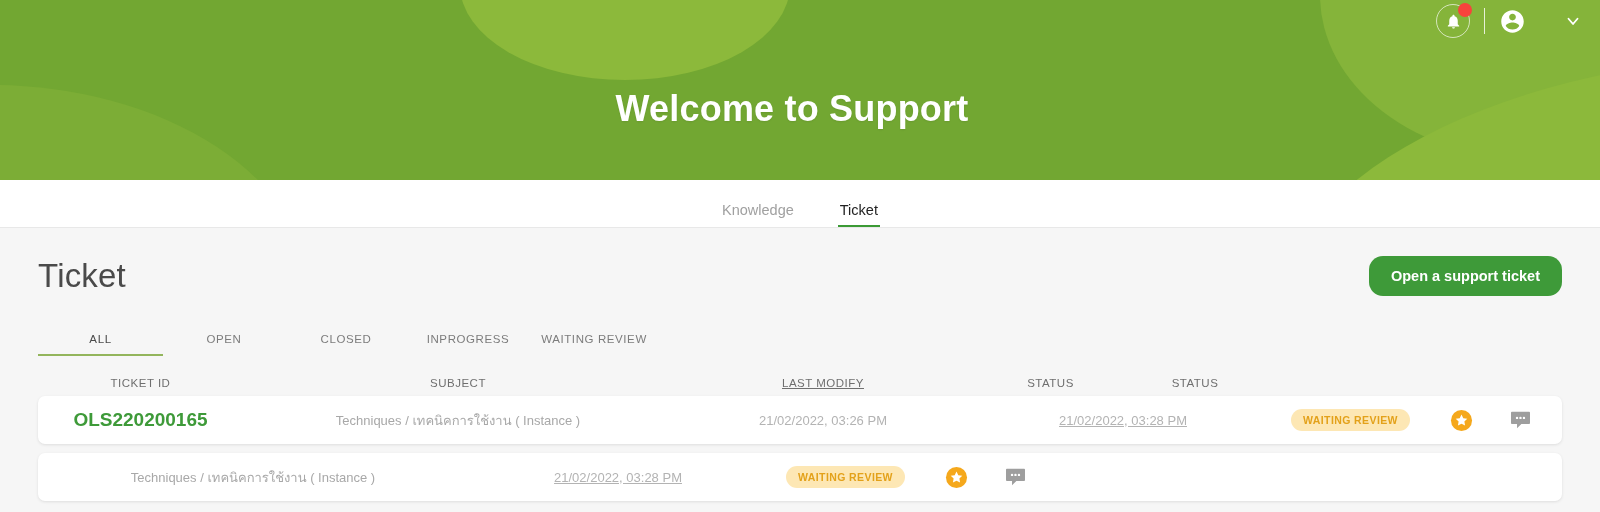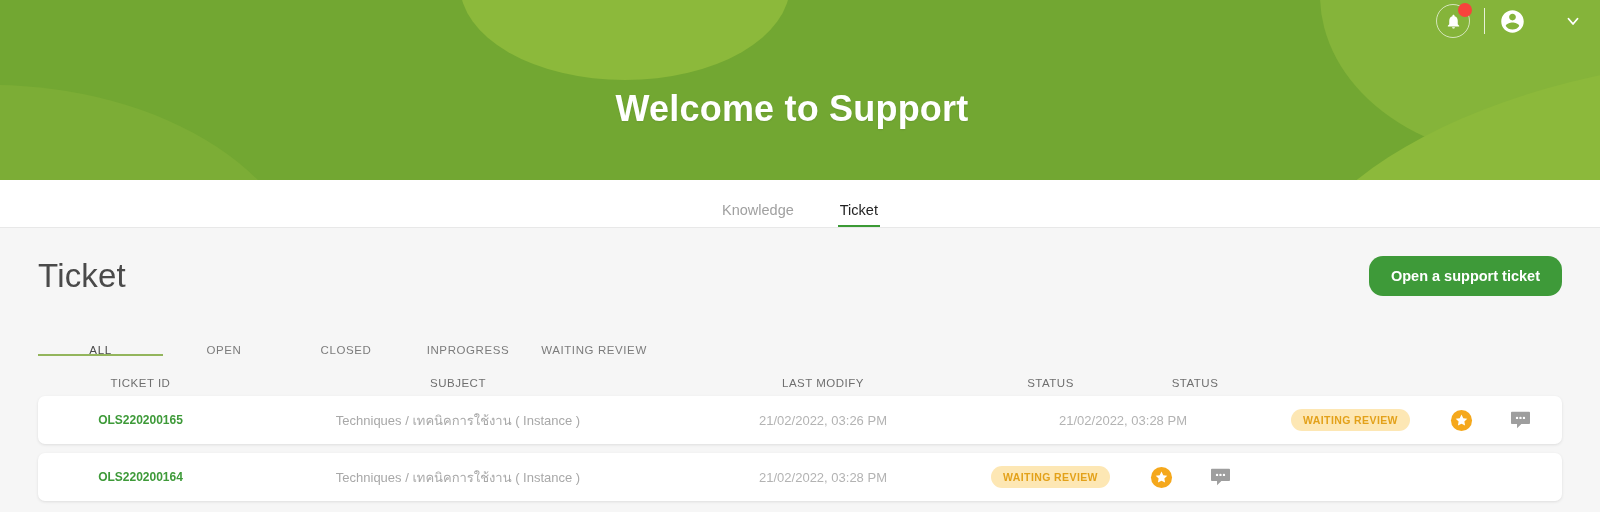--- a/index.html
+++ b/index.html
@@ -164,21 +164,21 @@
     display: flex;
     align-items: flex-end;
     margin-top: 26px;
     height: 34px;
   }
   .filter-tab {
     font-size: 11.5px;
     color: #7c7c7c;
     letter-spacing: 0.6px;
     text-align: center;
-    padding-bottom: 0;
+    padding-bottom: 11px;
     cursor: pointer;
     position: relative;
   }
   .filter-tab.active { color: #4a4a4a; }
   .filter-tab.active::after {
     content: "";
     position: absolute;
     left: 0; right: 0; bottom: 0;
     height: 2px;
     background: #93b55c;
@@ -198,21 +198,21 @@
   }
   .tbl-head div {
     font-size: 11.5px;
     color: #6f6f6f;
     letter-spacing: 0.5px;
     text-align: center;
   }
   .col-id      { width: 205px; }
   .col-subject { width: 430px; }
   .col-created { width: 300px; }
-  .col-modify  { width: 300px; }
+  .col-modify  { width: 300px; text-decoration: underline; }
   .col-status  { width: 155px; }
   .col-action  { width: 134px; }
 
   .ticket-row {
     display: flex;
     align-items: center;
     height: 48px;
     background: #ffffff;
     border-radius: 7px;
     box-shadow: 0 1px 3px rgba(0,0,0,0.10);
@@ -220,21 +220,21 @@
   }
   .ticket-row > div {
     text-align: center;
     display: flex;
     align-items: center;
     justify-content: center;
     height: 100%;
   }
   .cell-id {
     color: #3e9a39;
-    font-size: 12px;
+    font-size: 19px;
     font-weight: bold;
     cursor: pointer;
   }
   .cell-subject {
     color: #a8a8a8;
     font-size: 13px;
   }
   .cell-date {
     color: #b3b3b3;
     font-size: 13px;
@@ -346,21 +346,20 @@
           <path d="M2 1h20a1 1 0 0 1 1 1v12a1 1 0 0 1-1 1h-9l-5 5v-5H2a1 1 0 0 1-1-1V2a1 1 0 0 1 1-1z" fill="#9e9e9e"></path>
           <circle cx="8" cy="8" r="1.4" fill="#ffffff"></circle>
           <circle cx="12" cy="8" r="1.4" fill="#ffffff"></circle>
           <circle cx="16" cy="8" r="1.4" fill="#ffffff"></circle>
         </svg>
       </span>
     </div>
   </div>
 
   <div class="ticket-row">
-    <div class="col-id cell-id">OLS220200164</div>
     <div class="col-subject cell-subject">Techniques / เทคนิคการใช้งาน ( Instance )</div>
     <div class="col-modify cell-date">21/02/2022, 03:28 PM</div>
     <div class="col-status">
       <span class="status-pill">WAITING REVIEW</span>
     </div>
     <div class="col-action cell-action">
       <span class="star-badge">
         <svg width="23" height="23" viewBox="0 0 24 24">
           <circle cx="12" cy="12" r="11" fill="#f5a81c"></circle>
           <path d="M12 5.8l1.86 3.77 4.16.6-3.01 2.94.71 4.14L12 15.3l-3.72 1.95.71-4.14-3.01-2.94 4.16-.6z" fill="#ffffff"></path>

